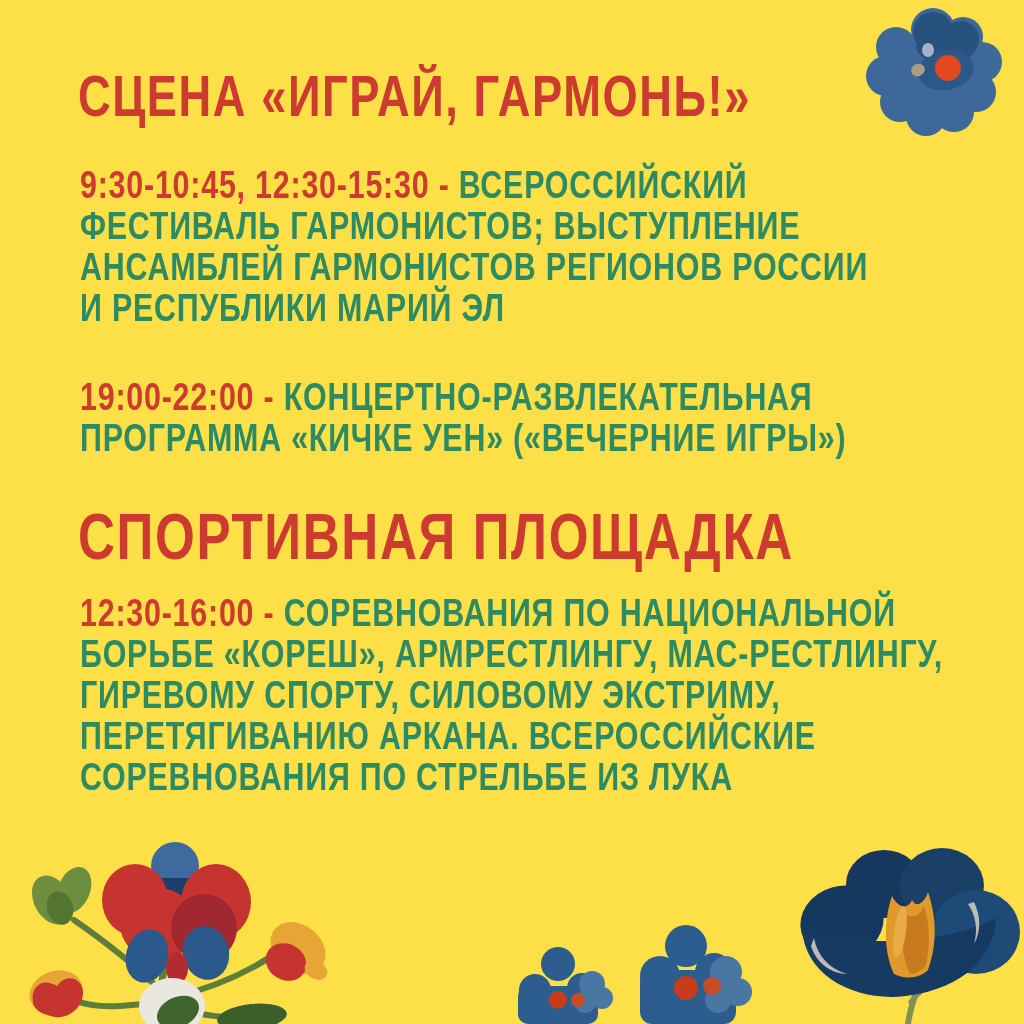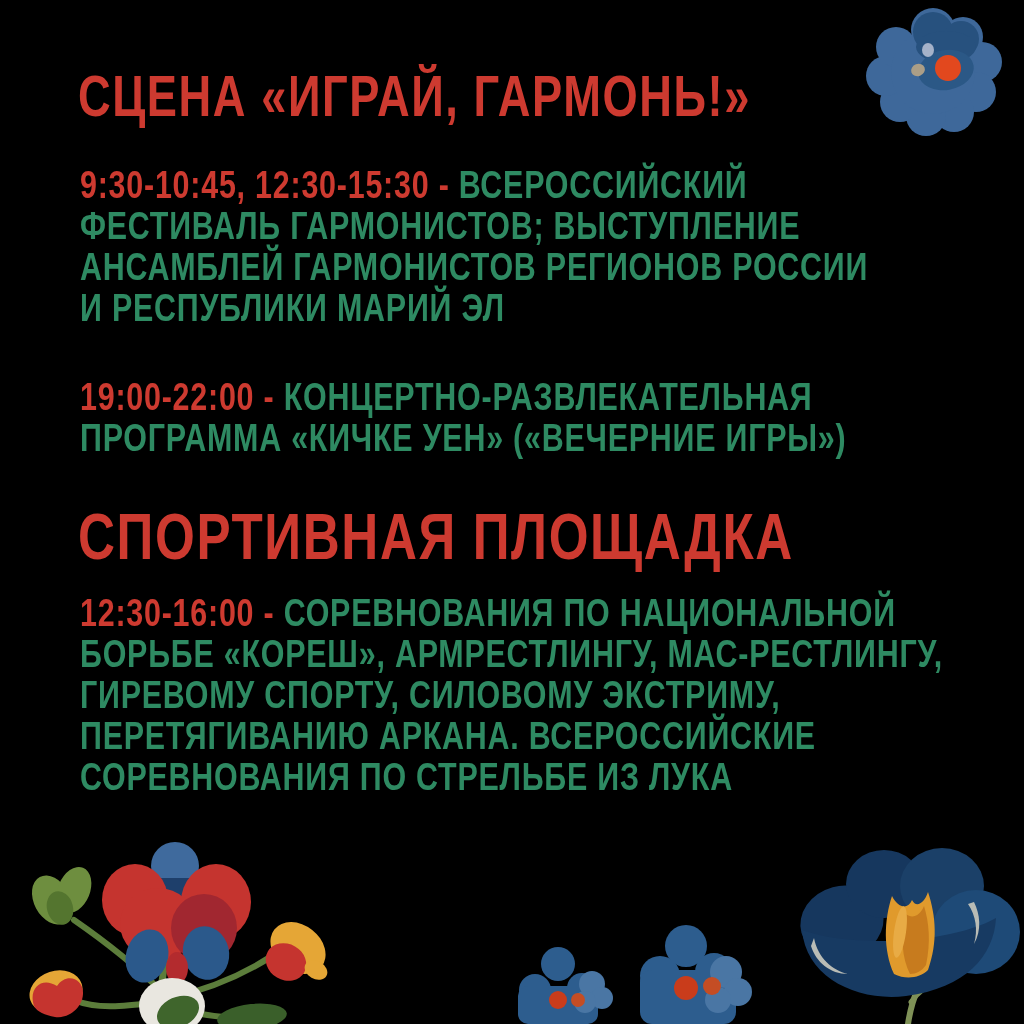--- a/index.html
+++ b/index.html
@@ -1,18 +1,18 @@
 <!DOCTYPE html>
 <html><head>
 <meta charset="utf-8">
 <style>
   html,body { margin:0; padding:0; background:#ffffff; }
   .poster {
     position:relative; width:1024px; height:1024px;
-    background:#000000; overflow:hidden;
+    background:#fde047; overflow:hidden;
     font-family:"Liberation Sans", sans-serif;
   }
   .headline {
     position:absolute; left:78px;
     color:#cd3a30; font-weight:bold; white-space:nowrap;
     transform-origin:0 50%;
   }
   .h1 { top:67px;  font-size:58px; line-height:58px; transform:scaleX(0.78); letter-spacing:2px; }
   .h2 { top:505px; font-size:64px; line-height:64px; transform:scaleX(0.80); letter-spacing:2px; }
   .par {

